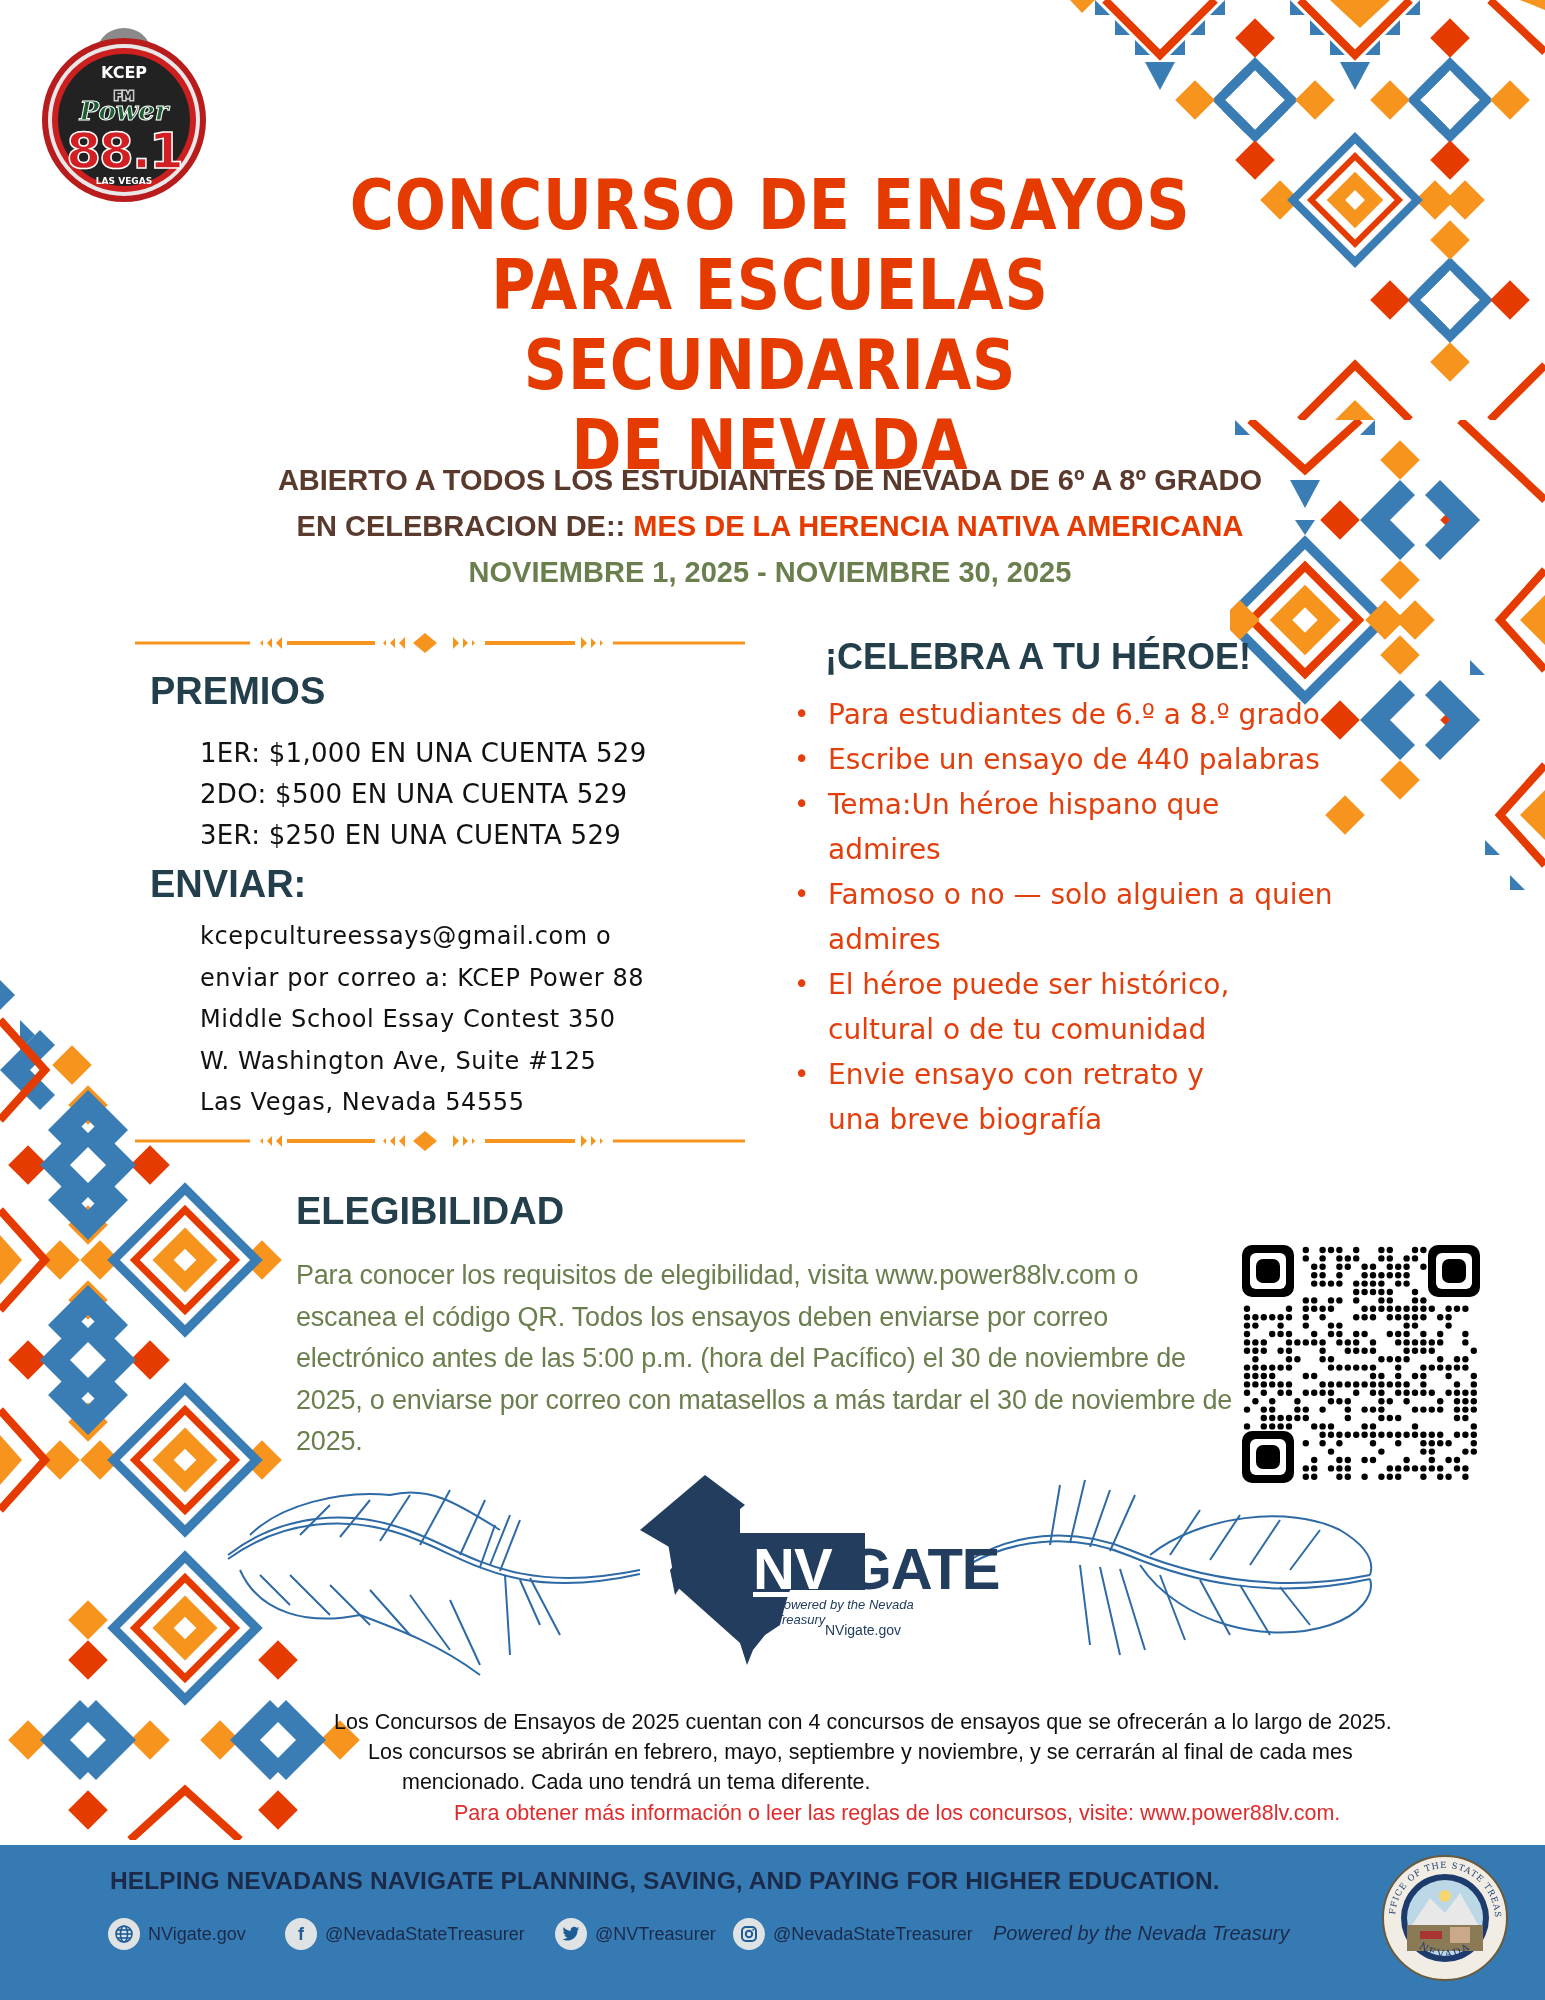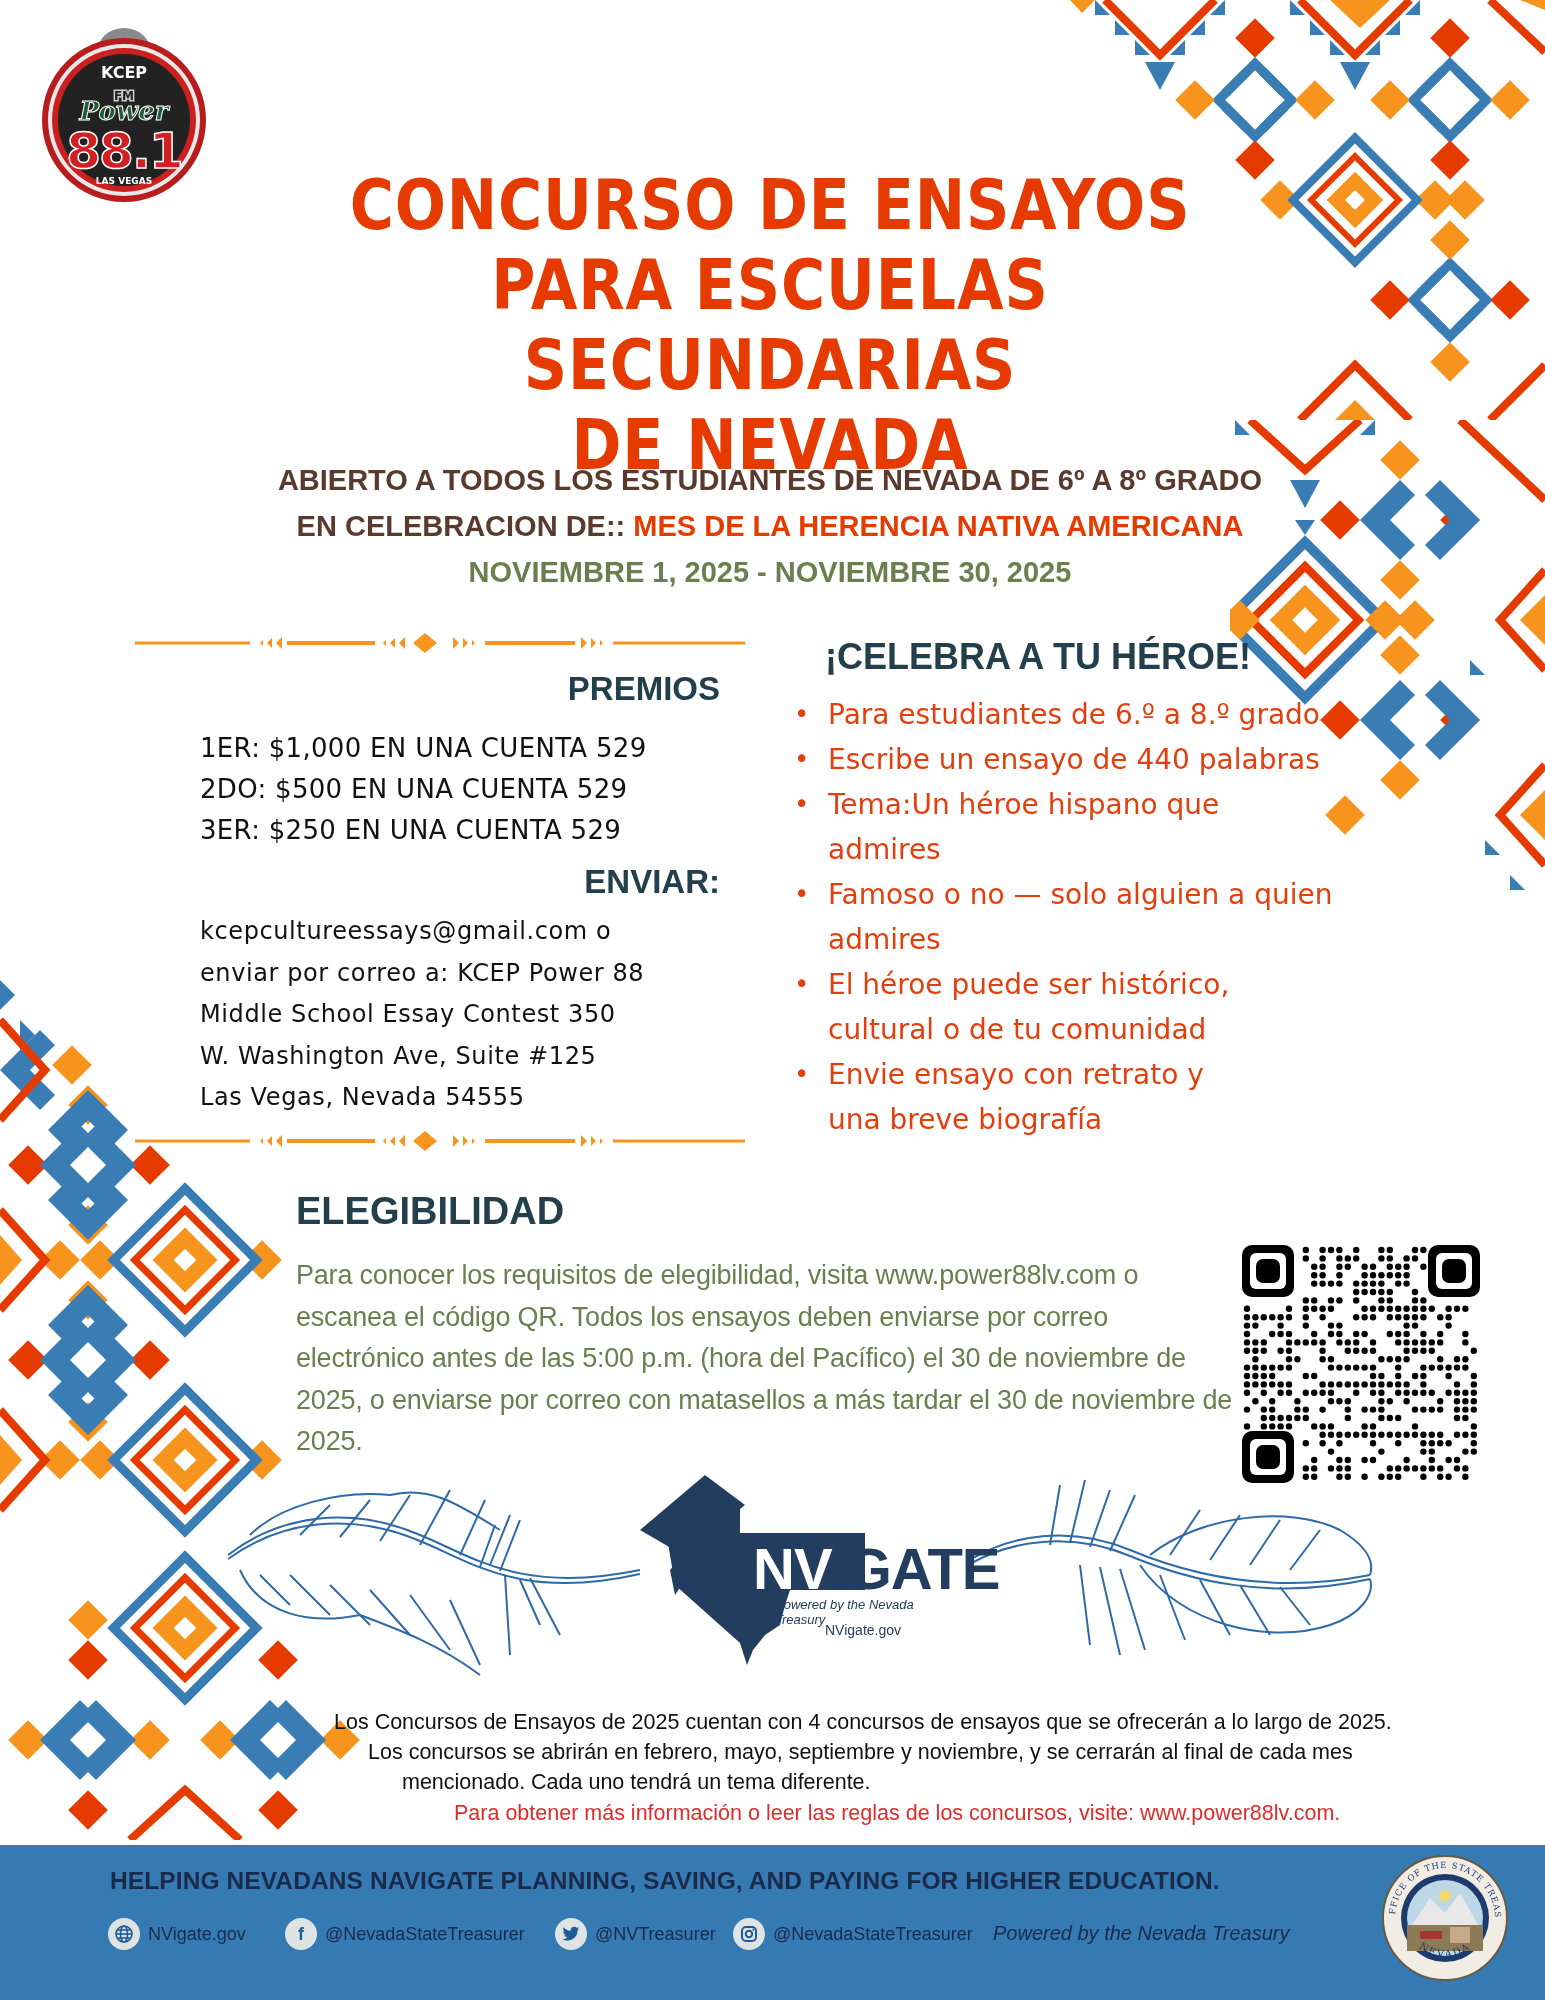--- a/index.html
+++ b/index.html
@@ -28,21 +28,21 @@
   .sub1 { top: 464px; font-size: 29px; color: #5b3a2e; }
   .sub2 { top: 510px; font-size: 29px; color: #5b3a2e; }
   .sub2 .accent { color: #e63b00; }
   .sub3 { top: 556px; font-size: 29px; color: #6b7f4e; }
 
   
   .divider { position: absolute; left: 135px; width: 610px; height: 20px; }
   .divider svg { display: block; }
 
   .col-left { position: absolute; left: 150px; width: 570px; }
-  .sect-head { font-family: "Liberation Sans", sans-serif; font-weight: bold; color: #233f4c; font-size: 33px; text-align: right; }
+  .sect-head { font-family: "Liberation Sans", sans-serif; font-weight: bold; color: #233f4c; font-size: 38px; text-align: left; }
   .prize { font-family: "DejaVu Sans", sans-serif; font-size: 26px; line-height: 41px; color: #111; padding-left: 50px; letter-spacing: 0.3px; }
   .send-text { font-family: "DejaVu Sans", sans-serif; font-size: 24px; line-height: 41.5px; color: #111; padding-left: 50px; letter-spacing: 0.6px; }
 
   .col-right { position: absolute; left: 780px; top: 636px; width: 560px; }
   .col-right .sect-head { font-size: 36px; text-align: left; padding-left: 45px; }
   .hero-list { list-style: none; margin-top: 14px; }
   .hero-list li { position: relative; padding-left: 48px; font-family: "DejaVu Sans", sans-serif;
     font-size: 28px; line-height: 45px; color: #e33f0d; }
   .hero-list li::before { content: "•"; position: absolute; left: 14px; top: 0; font-size: 26px; color: #e33f0d; }
 
@@ -53,21 +53,21 @@
 
   .qr { position: absolute; left: 1240px; top: 1243px; width: 242px; height: 242px; background: #fff; }
 
   .feather { position: absolute; }
   #feather-left { left: 220px; top: 1475px; width: 420px; height: 205px; }
   #feather-right { left: 970px; top: 1475px; width: 410px; height: 205px; }
 
   .nvigate { position: absolute; left: 635px; top: 1475px; width: 320px; height: 190px; }
   .nv-word { position: absolute; left: 118px; top: 60px; font-family: "Liberation Sans", sans-serif; font-weight: bold;
     font-size: 58px; color: #223d5e; letter-spacing: -1px; }
-  .nv-word .nv-white { color: #ffffff; }
+  .nv-word .nv-white { color: #ffffff; text-decoration: underline; }
   .nv-tag { position: absolute; left: 140px; top: 122px; font-family: "Liberation Sans", sans-serif; font-style: italic;
     font-size: 13px; color: #223d5e; }
   .nv-url { position: absolute; left: 190px; top: 147px; font-family: "Liberation Sans", sans-serif; font-size: 14px; color: #223d5e; }
 
   .contests { position: absolute; top: 1707px; font-family: "Liberation Sans Narrow", "Liberation Sans", sans-serif; font-size: 21.5px; line-height: 30px; color: #111; white-space: nowrap; }
   .c1 { left: 334px; }
   .c2 { left: 368px; top: 1737px; }
   .c3 { left: 402px; top: 1767px; }
   .c4 { left: 454px; top: 1798px; color: #e02b2b; }
 

